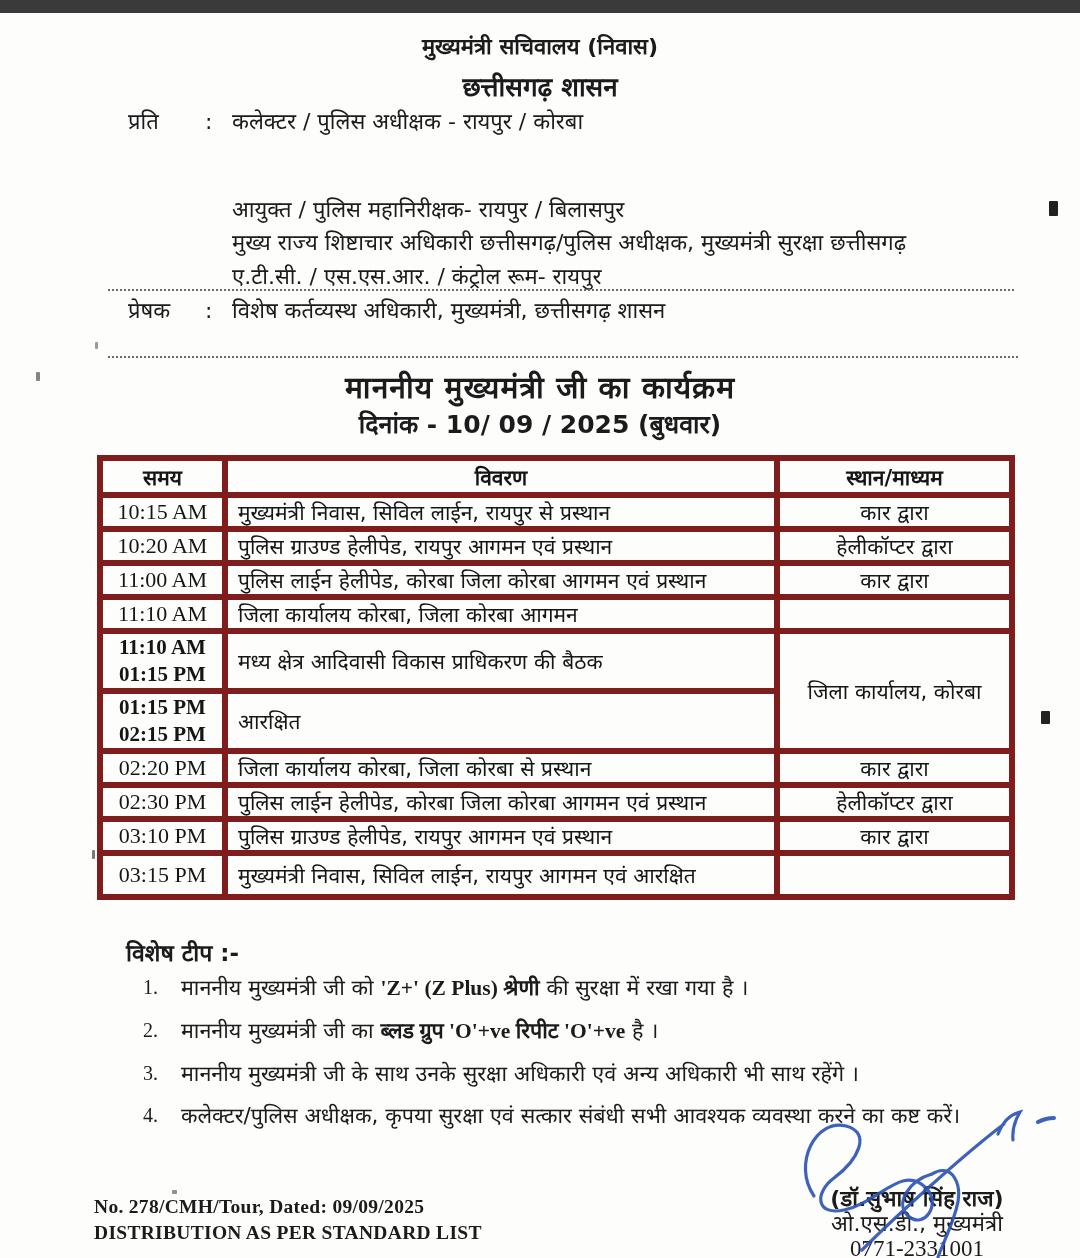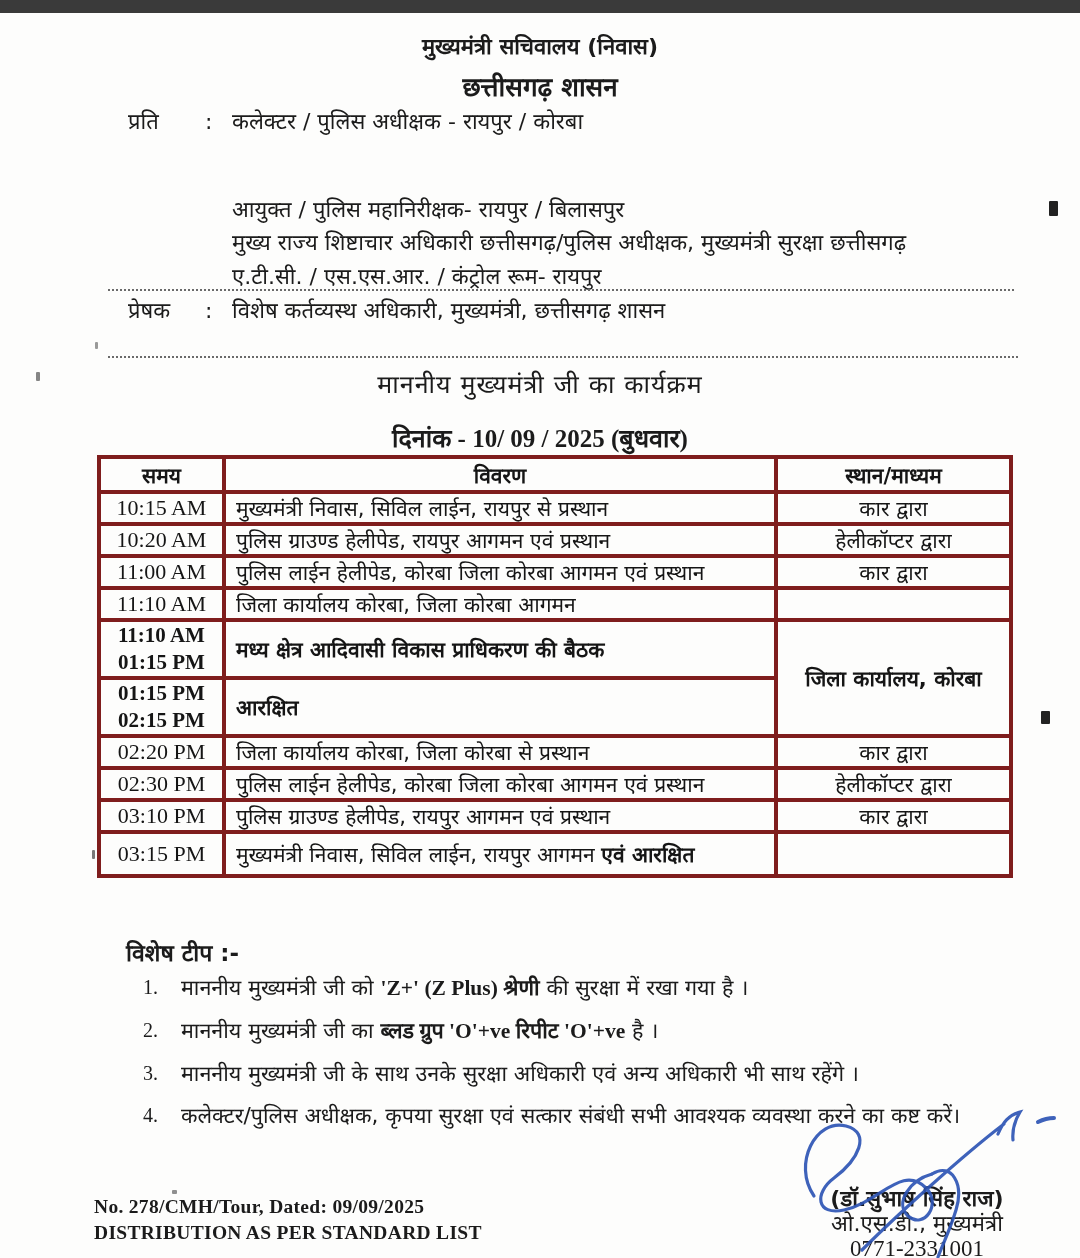--- a/index.html
+++ b/index.html
@@ -4,42 +4,42 @@
 <style>
   html,body{margin:0;padding:0;background:#d8d8d8;}
   .page{
     position:relative; width:1080px; height:1258px; overflow:hidden;
     background:#fdfdfc; color:#1b1b1b;
     font-family:"DejaVu Sans", sans-serif;
   }
   .topbar{position:absolute;top:0;left:0;width:1080px;height:13px;background:#3a3a3a;}
   .abs{position:absolute;}
   .ctr{left:0;width:1080px;text-align:center;}
-  .bold{font-weight:bold;}
+  .bold{font-weight:normal;}
   .serif{font-family:"Liberation Serif","DejaVu Serif",serif;}
 
   .hdr1{top:30px;font-size:22px;font-weight:bold;}
   .hdr2{top:68px;font-size:26px;font-weight:bold;}
 
   .field{font-size:22px;line-height:30px;}
   .flabel{display:inline-block;width:77px;}
   .fcolon{display:inline-block;width:27px;}
   .cont{left:232px;font-size:22px;}
 
   .dotted{height:0;border-top:2px dotted #6a6a6a;}
 
-  .title1{top:366px;font-size:25px;font-weight:normal;letter-spacing:1px;}
-  .title2{top:420px;font-size:25px;font-weight:bold;font-family:Liberation Serif, serif;}
+  .title1{top:366px;font-size:30px;font-weight:bold;letter-spacing:1px;}
+  .title2{top:406px;font-size:25px;font-weight:bold;}
 
   table.sched{
     position:absolute; left:97px; top:455px;
     border-collapse:collapse; table-layout:fixed; width:912px;
     font-size:21px; color:#151515;
   }
-  table.sched th, table.sched td{border:4px solid #7f1d1d; padding:0 10px; overflow:hidden;}
+  table.sched th, table.sched td{border:6px solid #7f1d1d; padding:0 10px; overflow:hidden;}
   table.sched th{font-size:21px; font-weight:bold; height:31px; text-align:center;}
   td.tcell{text-align:center; font-family:"Liberation Serif","DejaVu Serif",serif; font-size:22px;}
   td.tcell.b{font-weight:bold; font-size:21px; line-height:27px;}
   td.dcell{text-align:left; padding-left:14px;}
   td.pcell{text-align:center;}
   tr.rh{height:32px;}
   tr.rh5{height:52px;}
   tr.rh6{height:58px;}
   tr.rh10{height:44px;}
 

